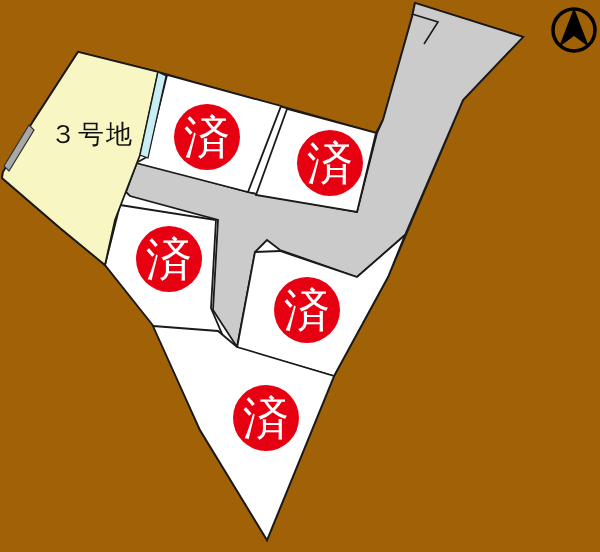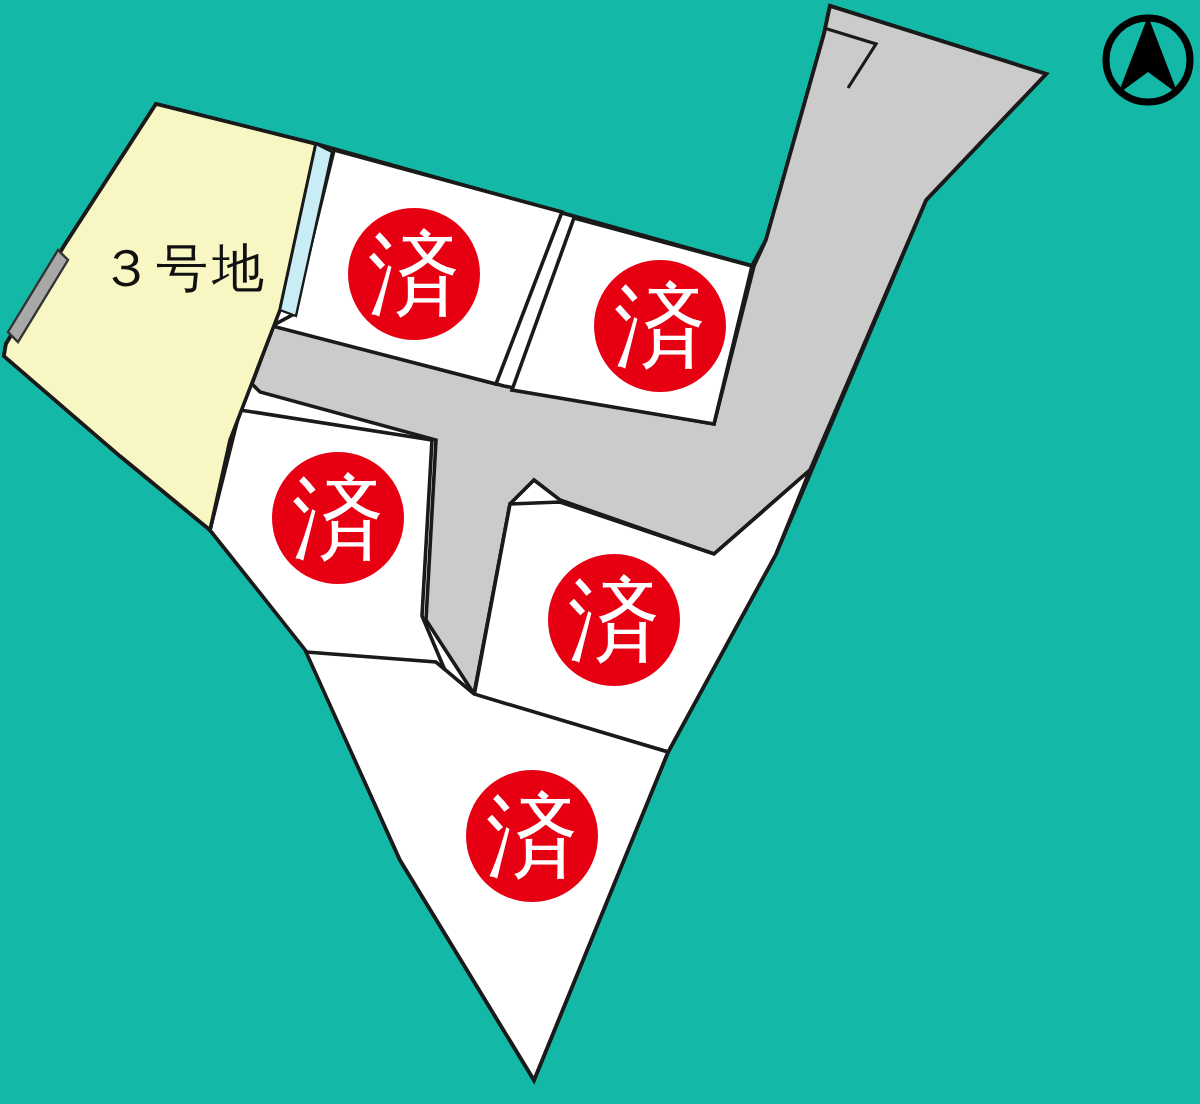--- a/index.html
+++ b/index.html
@@ -1,17 +1,17 @@
 <!DOCTYPE html>
 <html><head>
 <meta charset="utf-8">
 <style>
   html,body{margin:0;padding:0;background:#ffffff;}
   .stage{
-    position:relative;width:600px;height:552px;background:#14b8a6;overflow:hidden;
+    position:relative;width:600px;height:552px;background:#a16207;overflow:hidden;
     font-family:"Liberation Sans","DejaVu Sans",sans-serif;
   }
   .stage svg{position:absolute;left:0;top:0;}
   .lot-label{
     font-size:26px;fill:#111;letter-spacing:2px;
     font-family:"Liberation Sans","DejaVu Sans",sans-serif;
   }
   .sold-text{
     font-size:46px;fill:#ffffff;text-anchor:middle;
     font-family:"Liberation Sans","DejaVu Sans",sans-serif;

